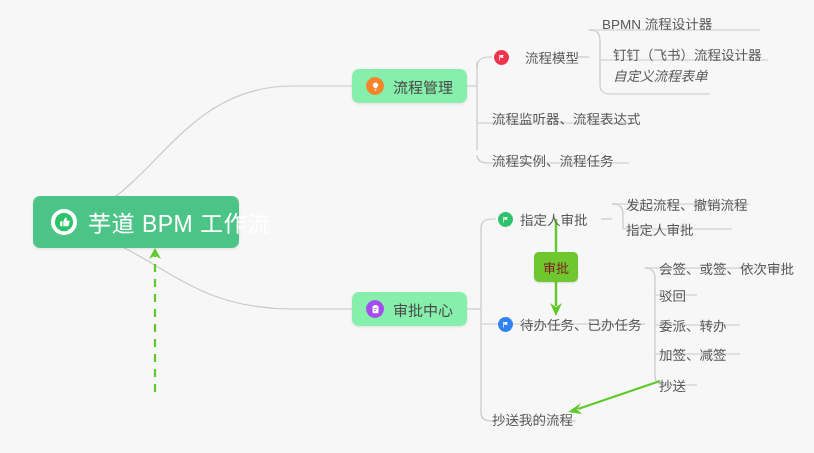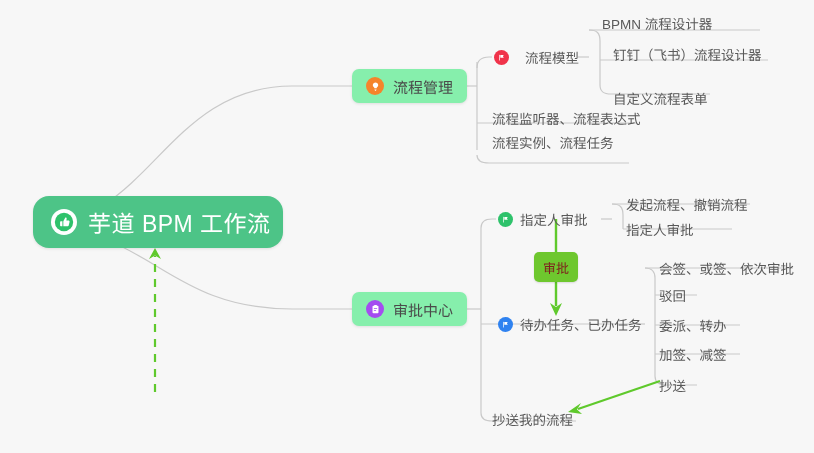--- a/index.html
+++ b/index.html
@@ -11,22 +11,22 @@
     overflow:hidden;
     position:relative;
   }
   #canvas{position:absolute;inset:0;width:814px;height:453px;}
   .lines{position:absolute;left:0;top:0;width:814px;height:453px;pointer-events:none;}
 
   
   .node{position:absolute;box-sizing:border-box;display:flex;align-items:center;white-space:nowrap;}
 
   .root{
-    left:33px;top:196px;width:250px;height:52px;
-    background:#4dc487;border-radius:16px;
+    left:33px;top:196px;width:206px;height:52px;
+    background:#4dc487;border-radius:7px;
     padding:0 18px;gap:11px;
     box-shadow:0 1px 3px rgba(0,0,0,.10);
   }
   .root .label{color:#ffffff;font-size:23px;letter-spacing:.5px;}
 
   .card{
     background:#86efac;border-radius:7px;
     box-shadow:0 1px 3px rgba(0,0,0,.10);
     padding:0 14px;gap:9px;height:34px;
   }
@@ -156,28 +156,28 @@
     </span>
     <span class="label">流程模型</span>
   </div>
 
   <div class="node leaf" style="left:600px;top:10px;">
     <span class="label">BPMN 流程设计器</span>
   </div>
   <div class="node leaf" style="left:611px;top:41px;">
     <span class="label">钉钉（飞书）流程设计器</span>
   </div>
-  <div class="node leaf" style="left:611px;top:85px;">
+  <div class="node leaf" style="left:611px;top:62px;font-style:italic;">
     <span class="label">自定义流程表单</span>
   </div>
 
   <div class="node leaf" style="left:490px;top:105px;">
     <span class="label">流程监听器、流程表达式</span>
   </div>
-  <div class="node leaf" style="left:490px;top:129px;text-align:center;">
+  <div class="node leaf" style="left:490px;top:147px;text-align:center;">
     <span class="label">流程实例、流程任务</span>
   </div>
 
   <div class="node card branch-main" style="left:352px;top:292px;">
     <span class="ico ico-sm ico-purple">
       <svg width="11" height="11" viewBox="0 0 24 24">
         <rect x="5.5" y="4" width="13" height="16" rx="2" fill="#fff"></rect>
         <rect x="9" y="2.3" width="6" height="3.2" rx="1.1" fill="#fff"></rect>
         <rect x="8.2" y="9.2" width="7.6" height="1.5" rx=".7" fill="#a44cf0"></rect>
         <rect x="8.2" y="13" width="5.4" height="1.5" rx=".7" fill="#a44cf0"></rect>

